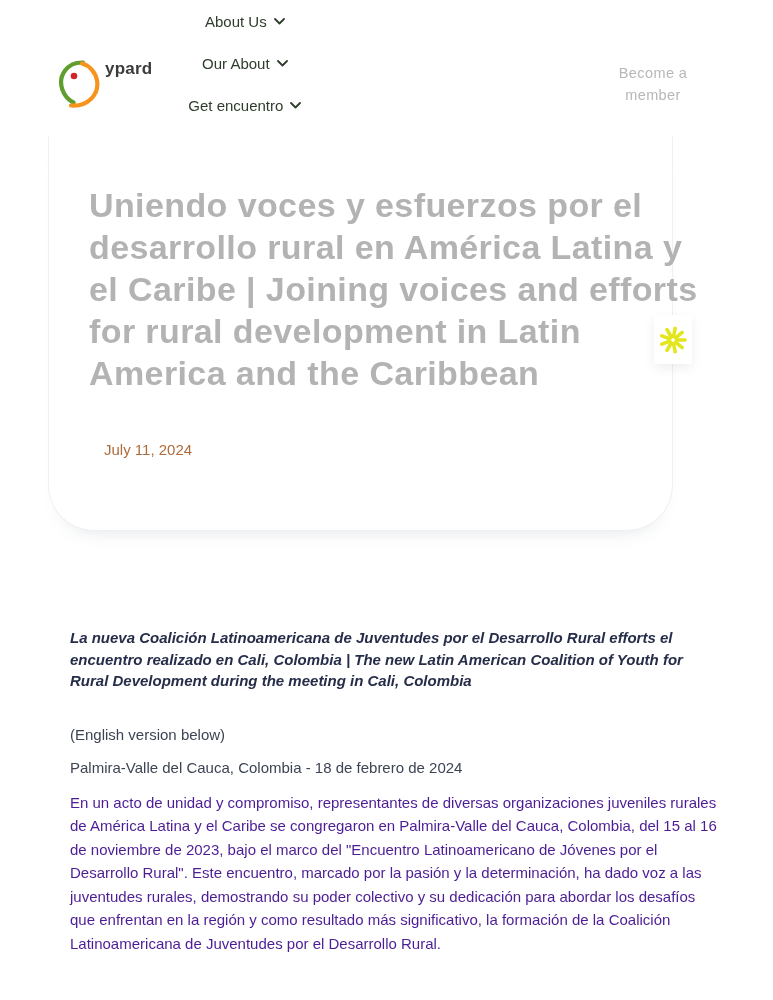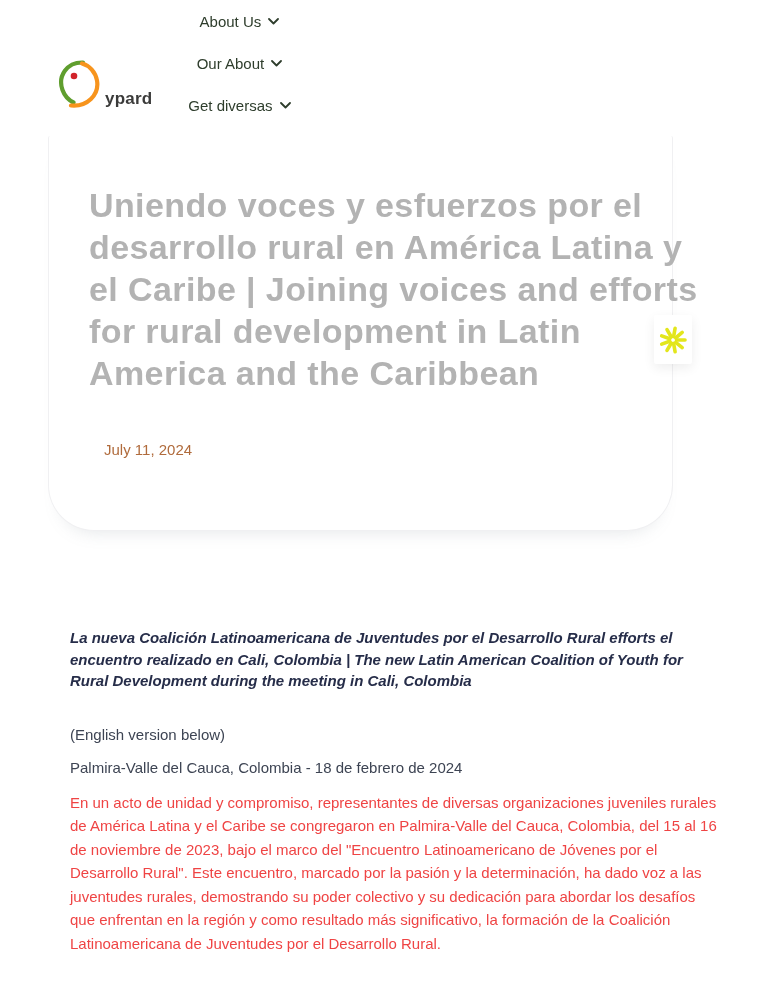--- a/index.html
+++ b/index.html
@@ -15,21 +15,21 @@
 
   
   .site-header {
     display: flex;
     align-items: center;
     padding: 56px 78px 0 57px;
     height: 112px;
   }
   .logo {
     display: flex;
-    align-items: flex-end;
+    align-items: flex-start;
     gap: 4px;
     cursor: pointer;
     flex: 0 0 auto;
   }
   .logo-text {
     font-size: 17px;
     font-weight: 700;
     color: #3b3b3a;
     letter-spacing: 0.2px;
   }
@@ -129,21 +129,21 @@
   .dateline {
     margin-top: 11px;
     font-size: 15px;
     line-height: 22px;
     color: #3d4453;
   }
   .paragraph {
     margin-top: 12px;
     font-size: 15px;
     line-height: 23.5px;
-    color: #ef4444;
+    color: #4c1d95;
   }
 </style>
 </head>
 <body>
 
 <header class="site-header">
   <div class="logo">
     <svg width="44" height="50" viewBox="0 0 44 50" fill="none">
       <path d="M 26 3.5 C 10 3 0.5 17 5.5 31 C 7.5 36.5 11.5 41 16.5 43.5" stroke="#5f9e2e" stroke-width="4.2" stroke-linecap="round" fill="none"></path>
       <path d="M 14 46.5 C 30 48 42.5 36 40 21.5 C 38.5 13 32.5 6.5 25 4.5" stroke="#f7941d" stroke-width="4.2" stroke-linecap="round" fill="none"></path>
@@ -159,33 +159,34 @@
         <path d="M1 1l4.5 4.5L10 1" fill="none" stroke="#2e3d2c" stroke-width="1.8" stroke-linecap="round" stroke-linejoin="round"></path>
       </svg>
     </a>
     <a class="nav-item">
       <span>Our About</span>
       <svg width="11" height="7" viewBox="0 0 11 7">
         <path d="M1 1l4.5 4.5L10 1" fill="none" stroke="#2e3d2c" stroke-width="1.8" stroke-linecap="round" stroke-linejoin="round"></path>
       </svg>
     </a>
     <a class="nav-item">
-      <span>Get diversas</span>
+      <span>Get encuentro</span>
       <svg width="11" height="7" viewBox="0 0 11 7">
         <path d="M1 1l4.5 4.5L10 1" fill="none" stroke="#2e3d2c" stroke-width="1.8" stroke-linecap="round" stroke-linejoin="round"></path>
       </svg>
     </a>
     <a class="nav-item">
       <span>Stay Caribe</span>
       <svg width="11" height="7" viewBox="0 0 11 7">
         <path d="M1 1l4.5 4.5L10 1" fill="none" stroke="#2e3d2c" stroke-width="1.8" stroke-linecap="round" stroke-linejoin="round"></path>
       </svg>
     </a>
   </nav>
 
+  <div class="member-btn">Become a member</div>
 </header>
 
 <section class="hero-card">
   <h1 class="hero-title">Uniendo voces y esfuerzos por el
 desarrollo rural en América Latina y
 el Caribe | Joining voices and efforts
 for rural development in Latin
 America and the Caribbean</h1>
   <div class="hero-date">July 11, 2024</div>
   <div class="hero-badge">

